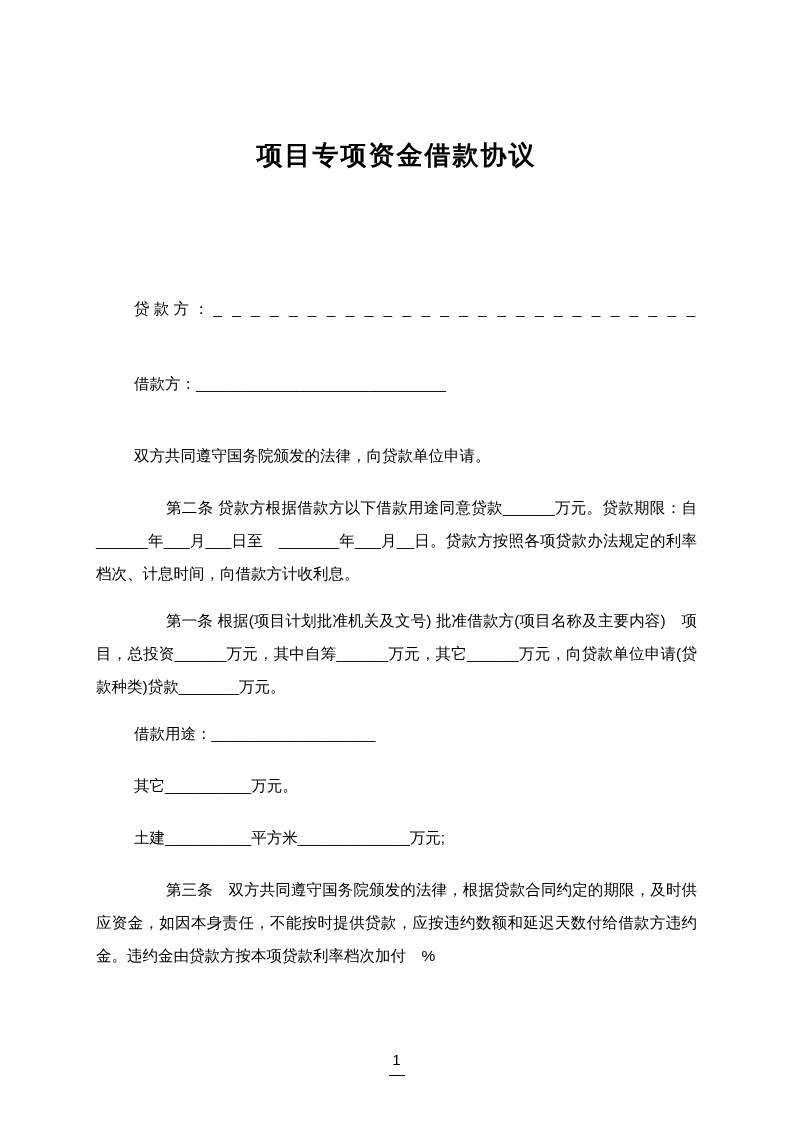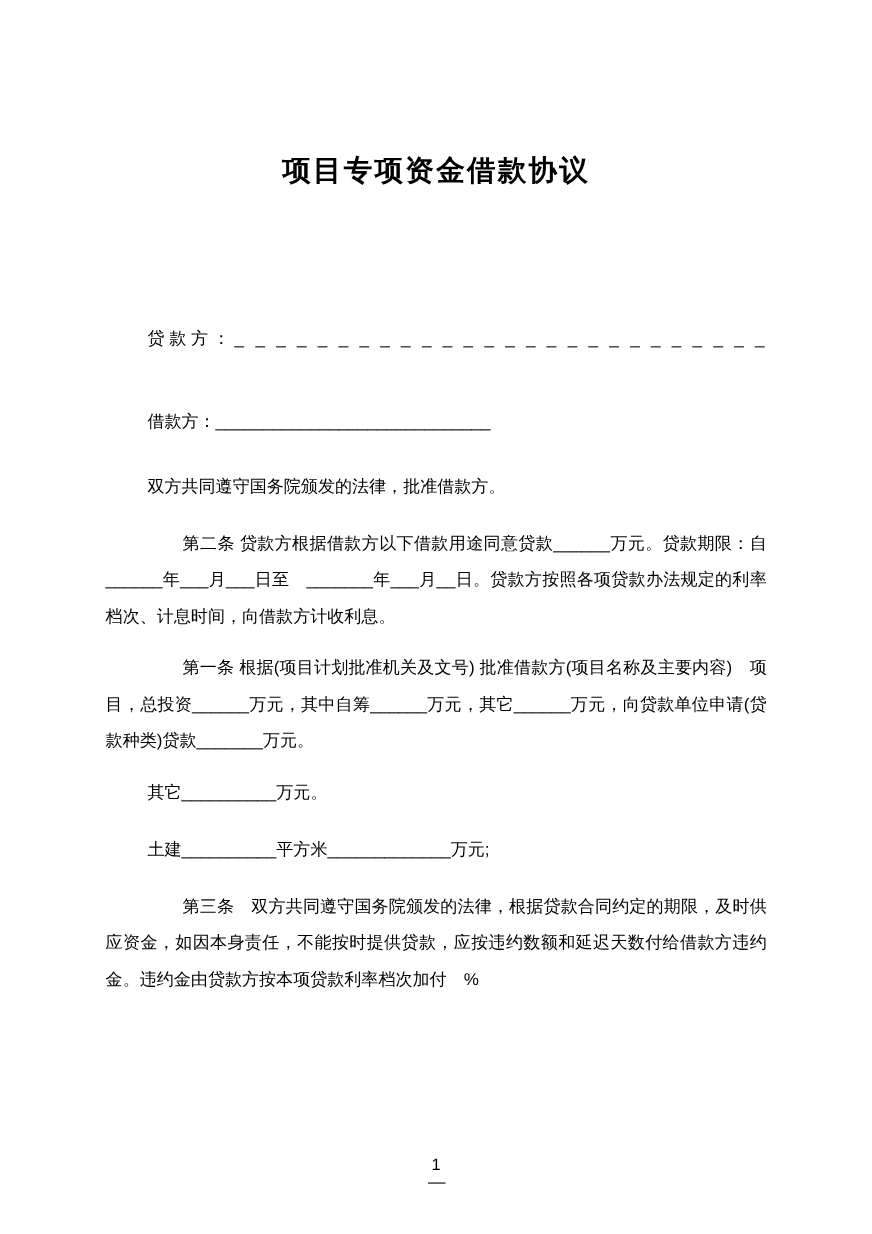--- a/index.html
+++ b/index.html
@@ -45,21 +45,21 @@
   }
   p.lender {
     margin-bottom: 42px;
     white-space: nowrap;
     overflow: hidden;
   }
   p.lender .blank {
     letter-spacing: 3px;
   }
   p.borrower {
-    margin-bottom: 26px;
+    margin-bottom: 39px;
   }
   .page-number {
     position: absolute;
     left: 0;
     right: 0;
     bottom: 54px;
     text-align: center;
     font-size: 15px;
     line-height: 16px;
   }
@@ -78,26 +78,27 @@
 
 <div class="page">
   <div class="content">
 
     <h1 class="title">项目专项资金借款协议</h1>
 
     <p class="short lender"><span>贷 款 方 ：</span> <span class="blank">_ _ _ _ _ _ _ _ _ _ _ _ _ _ _ _ _ _ _ _ _ _ _ _ _ _ _ _ _</span></p>
 
     <p class="short borrower">借款方：_____________________________</p>
 
-    <p class="short">双方共同遵守国务院颁发的法律，批准借款方。</p>
+    <p class="short">双方共同遵守国务院颁发的法律，向贷款单位申请。</p>
 
     <p class="article">第二条 贷款方根据借款方以下借款用途同意贷款______万元。贷款期限：自______年___月___日至　_______年___月__日。贷款方按照各项贷款办法规定的利率档次、计息时间，向借款方计收利息。</p>
 
     <p class="article">第一条 根据(项目计划批准机关及文号) 批准借款方(项目名称及主要内容)　项目，总投资______万元，其中自筹______万元，其它______万元，向贷款单位申请(贷款种类)贷款_______万元。</p>
 
+    <p class="short">借款用途：___________________</p>
 
 
     <p class="short">其它__________万元。</p>
 
     <p class="short">土建__________平方米_____________万元;</p>
 
     <p class="article">第三条　双方共同遵守国务院颁发的法律，根据贷款合同约定的期限，及时供应资金，如因本身责任，不能按时提供贷款，应按违约数额和延迟天数付给借款方违约金。违约金由贷款方按本项贷款利率档次加付　%</p>
 
   </div>
 

